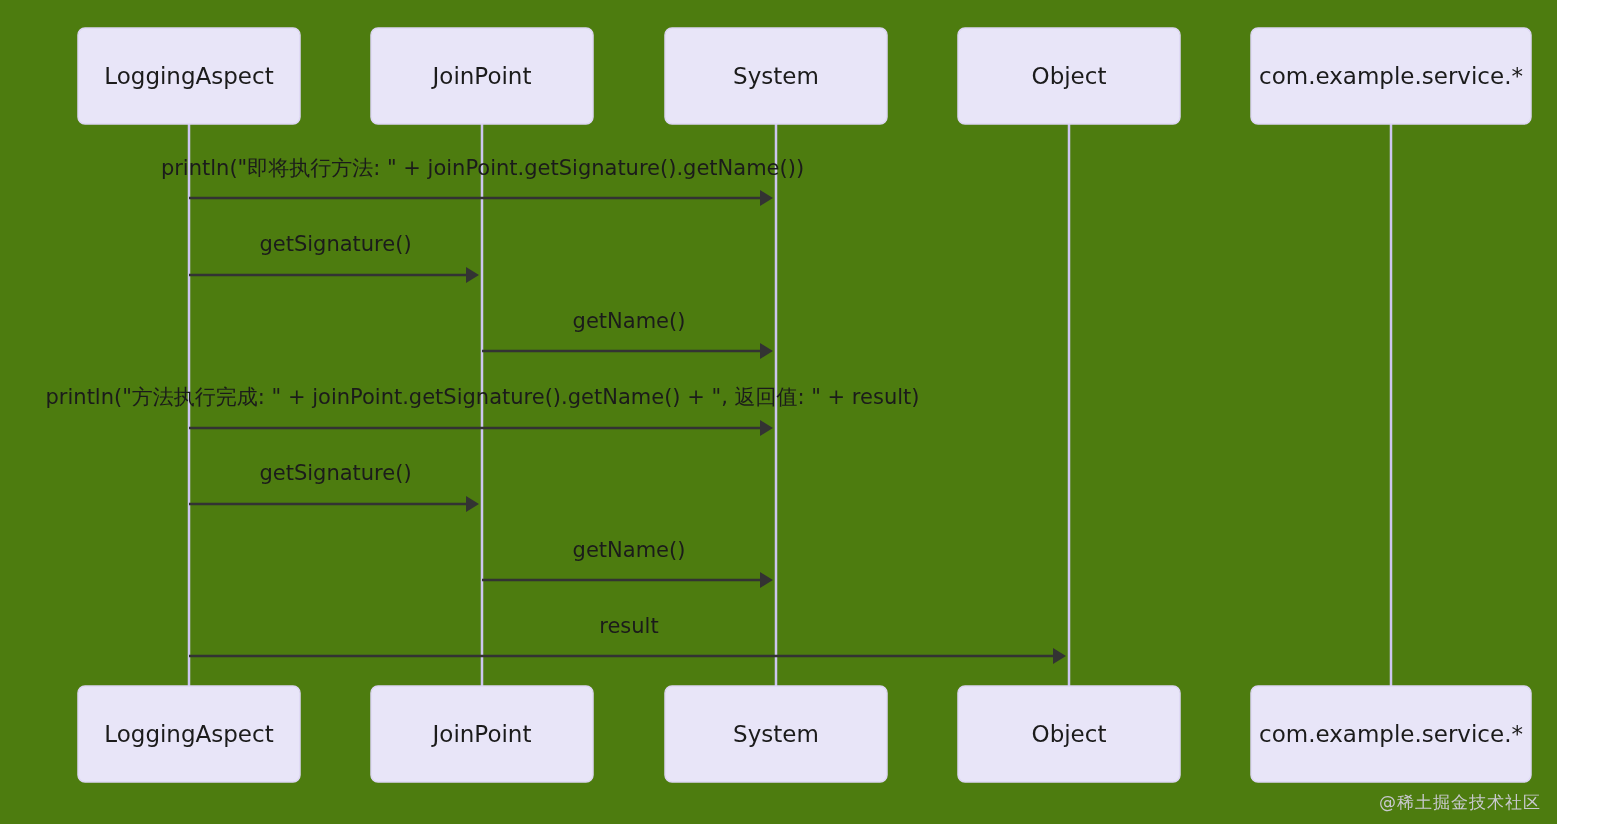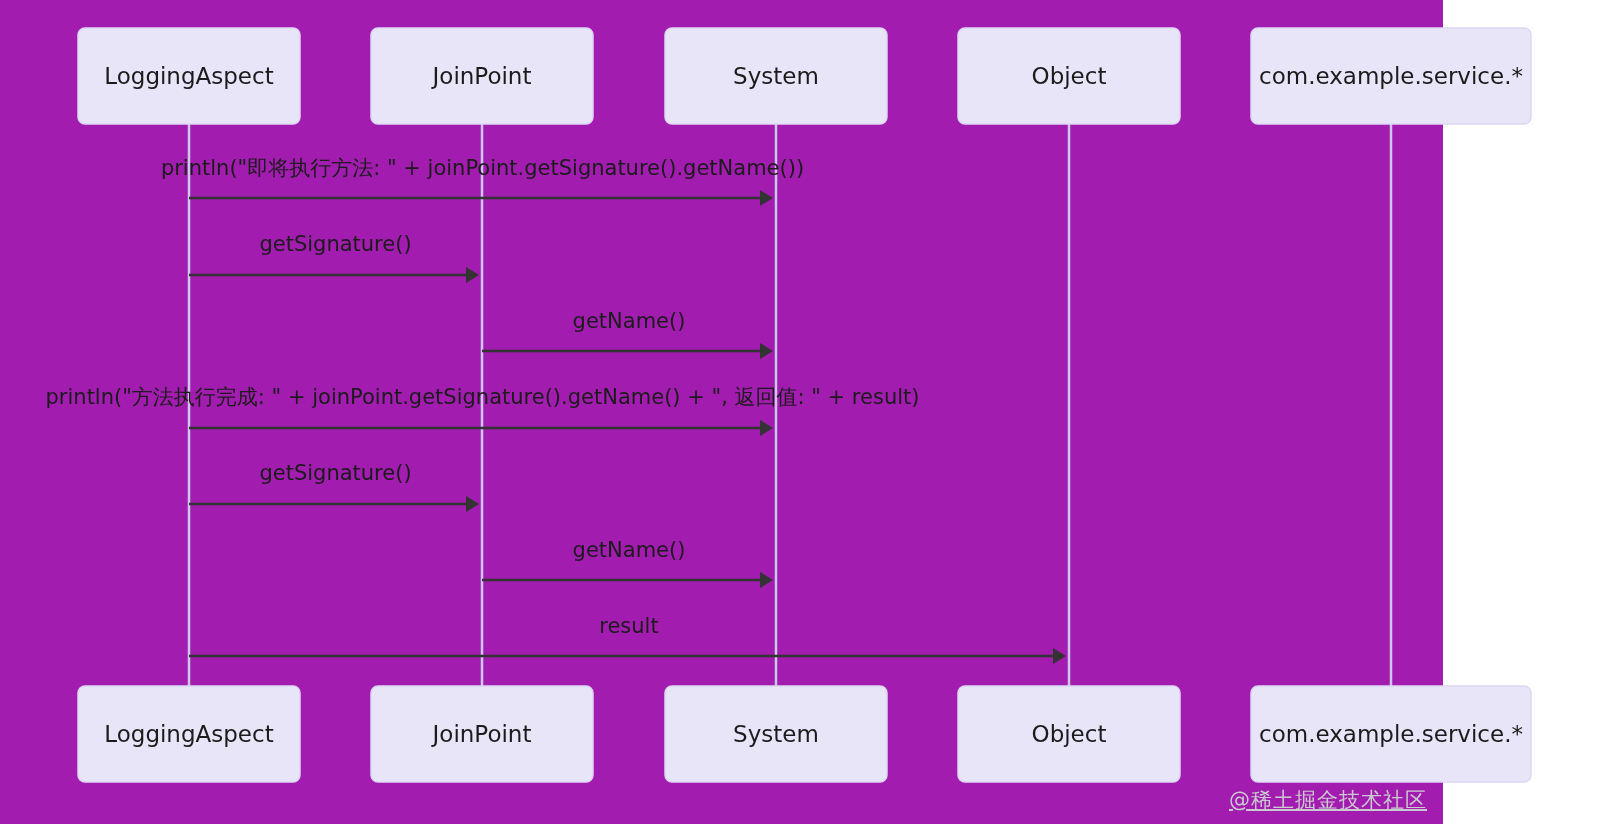--- a/index.html
+++ b/index.html
@@ -9,23 +9,23 @@
   }
   body {
     width: 1609px;
     height: 824px;
     font-family: "DejaVu Sans", "Liberation Sans", sans-serif;
     overflow: hidden;
     position: relative;
   }
   #diagram-root {
     position: relative;
-    width: 1443px;
+    width: 1557px;
     height: 824px;
-    background: #a21caf;
+    background: #4d7c0f;
   }
   svg#seq-svg {
     position: absolute;
     left: 0;
     top: 0;
     width: 1609px;
     height: 824px;
     display: block;
   }
   .participant-box {
@@ -57,25 +57,24 @@
     font-size: 21px;
     fill: #1b1b1b;
     text-anchor: middle;
     dominant-baseline: alphabetic;
   }
   .watermark {
     position: absolute;
     right: 16px;
     bottom: 10px;
     font-family: "DejaVu Sans", "Liberation Sans", sans-serif;
-    font-size: 21px;
+    font-size: 17px;
     color: #c9c9cf;
     letter-spacing: 1px;
     user-select: none;
-    text-decoration: underline;
   }
 </style>
 </head>
 <body>
 
 <div id="diagram-root">
 
   <svg id="seq-svg" viewBox="0 0 1609 824" xmlns="http://www.w3.org/2000/svg">
 
     <g id="lifelines-group">

